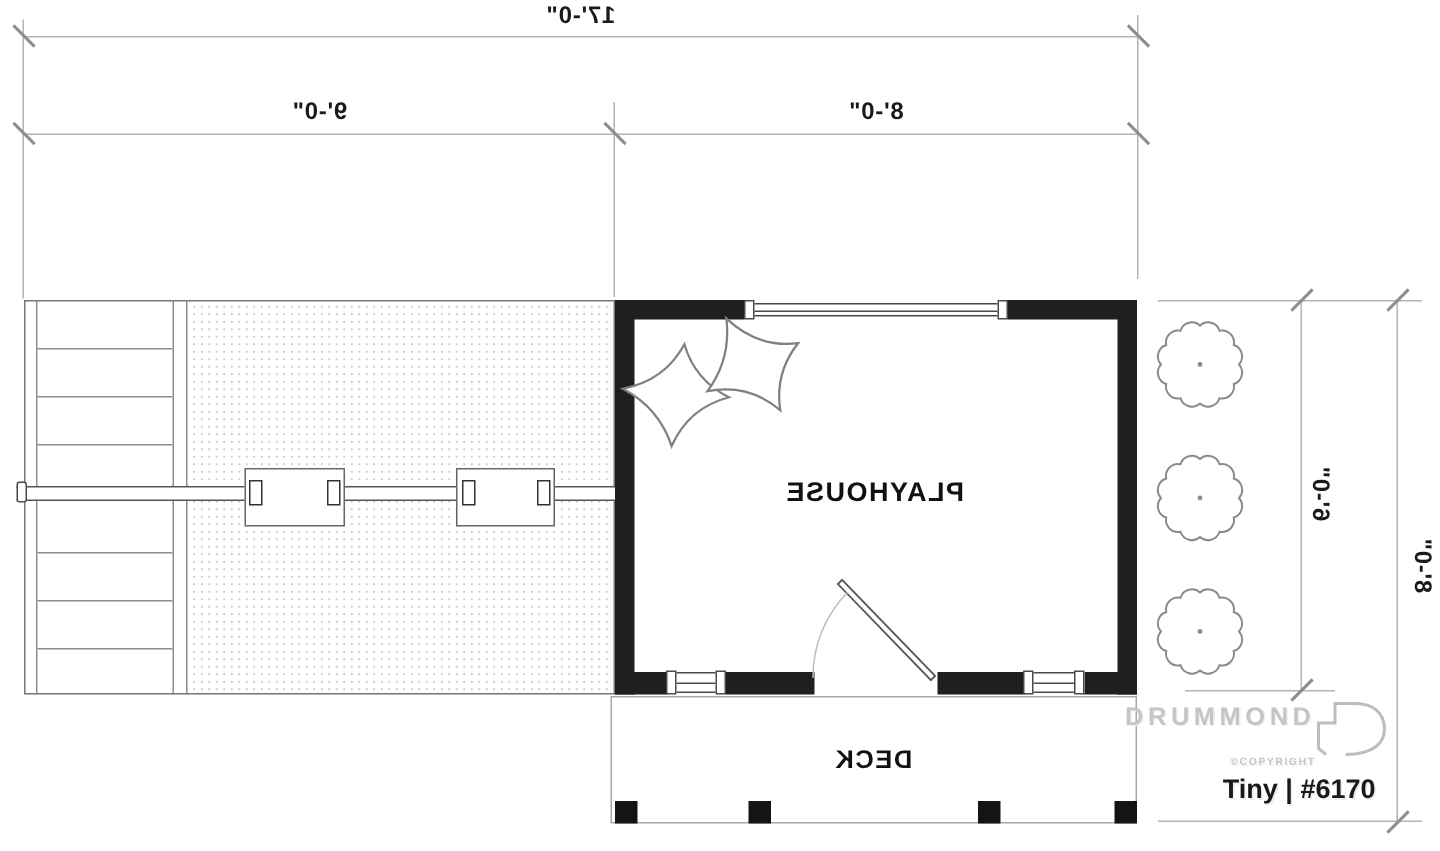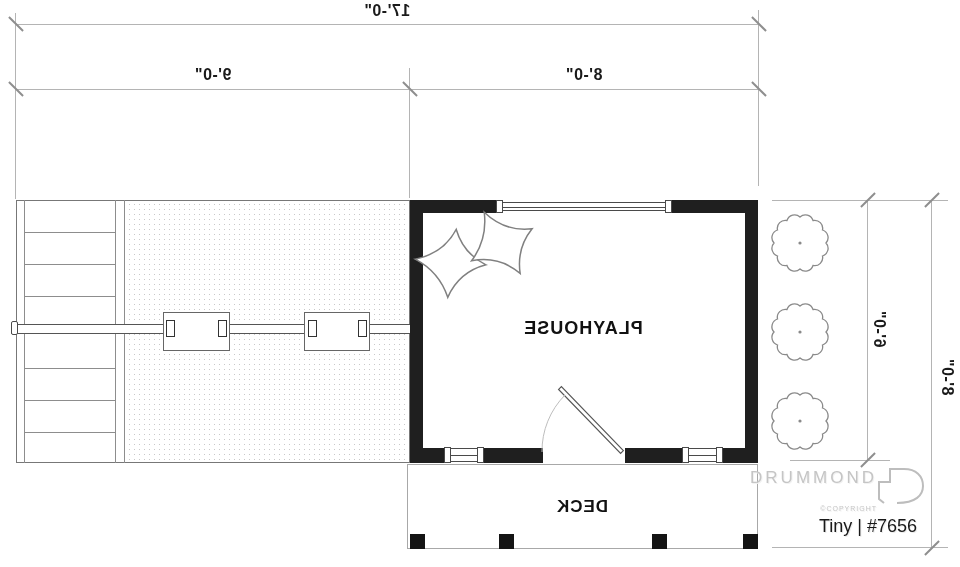--- a/index.html
+++ b/index.html
@@ -22,21 +22,21 @@
   .thin{position:absolute;background:#8d8d8d;}
   .win{position:absolute;background:#fff;border:1px solid #4a4a4a;box-sizing:border-box;}
   .win .mid{position:absolute;left:0;right:0;top:50%;height:1px;background:#4a4a4a;}
   .cap{position:absolute;background:#fff;border:1px solid #4a4a4a;box-sizing:border-box;}
   .rail{position:absolute;background:#fff;border-top:1px solid #555;border-bottom:1px solid #555;}
   .box{position:absolute;border:1px solid #666;background:#fff;box-sizing:border-box;}
   .post{position:absolute;width:9px;height:17px;background:#fff;border:1.5px solid #333;box-sizing:border-box;}
   .dpost{position:absolute;width:15px;height:15px;background:#141414;}
   svg.overlay{position:absolute;left:0;top:0;pointer-events:none;}
   
-  .brand{position:absolute;white-space:nowrap;font-weight:normal;}
+  .brand{position:absolute;white-space:nowrap;font-weight:bold;}
   .brand.gray{color:#c5c5c5;text-shadow:1px 1px 0 #f2f2f2;}
 </style>
 </head>
 <body>
 
 <div id="stage">
   <div id="plan">
 
     <div class="ln" style="left:201px;top:24px;width:743px;height:1px;"></div>
     <div class="ln" style="left:201px;top:89px;width:743px;height:1px;"></div>
@@ -132,18 +132,18 @@
       <circle cx="160" cy="332" r="1.6" fill="#8a8a8a"></circle>
       <circle cx="160" cy="421" r="1.6" fill="#8a8a8a"></circle>
     </svg>
 
     <div class="room-lbl" style="left:277px;top:318px;width:200px;font-size:18px;letter-spacing:1px;">PLAYHOUSE</div>
     <div class="room-lbl" style="left:318px;top:497px;width:120px;font-size:17px;letter-spacing:1px;">DECK</div>
   </div>
 
   <div class="brand gray" style="right:83px;top:468px;font-size:17px;letter-spacing:3px;">DRUMMOND</div>
   <div class="brand gray" style="right:83px;top:505px;font-size:7px;letter-spacing:1px;">©COPYRIGHT</div>
-  <div class="brand" style="right:43px;top:516px;font-size:18px;color:#191919;text-shadow:1px 1px 0 #ececec;">Tiny | #7656</div>
+  <div class="brand" style="right:43px;top:516px;font-size:18px;color:#191919;text-shadow:1px 1px 0 #ececec;">Tiny | #6170</div>
   <svg class="overlay" style="left:874px;top:462px;" width="55" height="50" viewBox="0 0 55 50">
     <path d="M 30 7 L 16 7 L 16 20 L 5 20 L 5 37 L 10 41" fill="none" stroke="#bdbdbd" stroke-width="2"></path>
     <path d="M 23 41 C 42 41 49 33 49 24 C 49 14 42 7 30 7" fill="none" stroke="#bdbdbd" stroke-width="2"></path>
   </svg>
 </div>
 
 </body></html>

